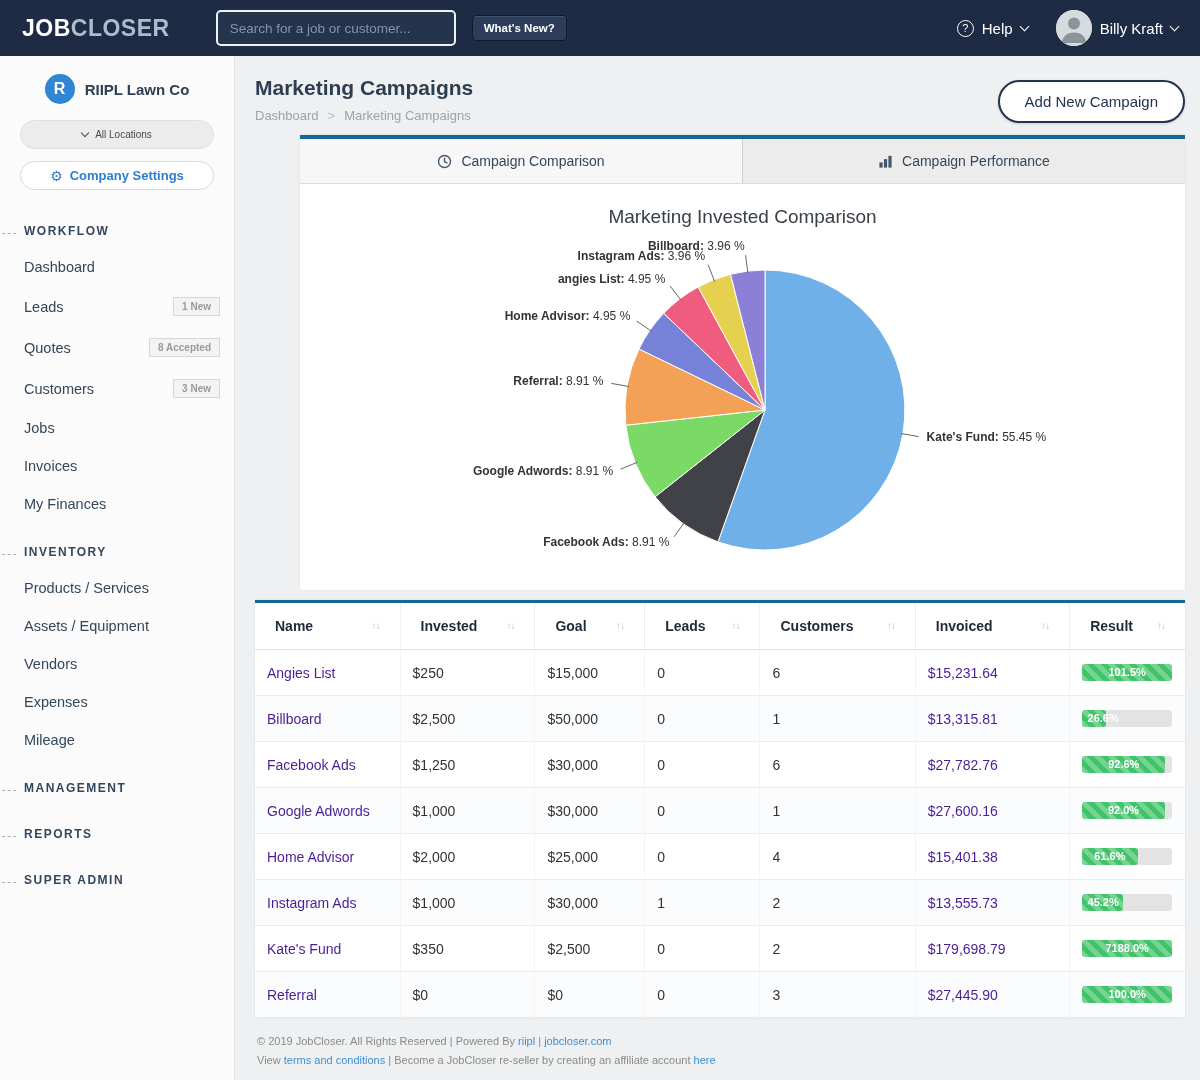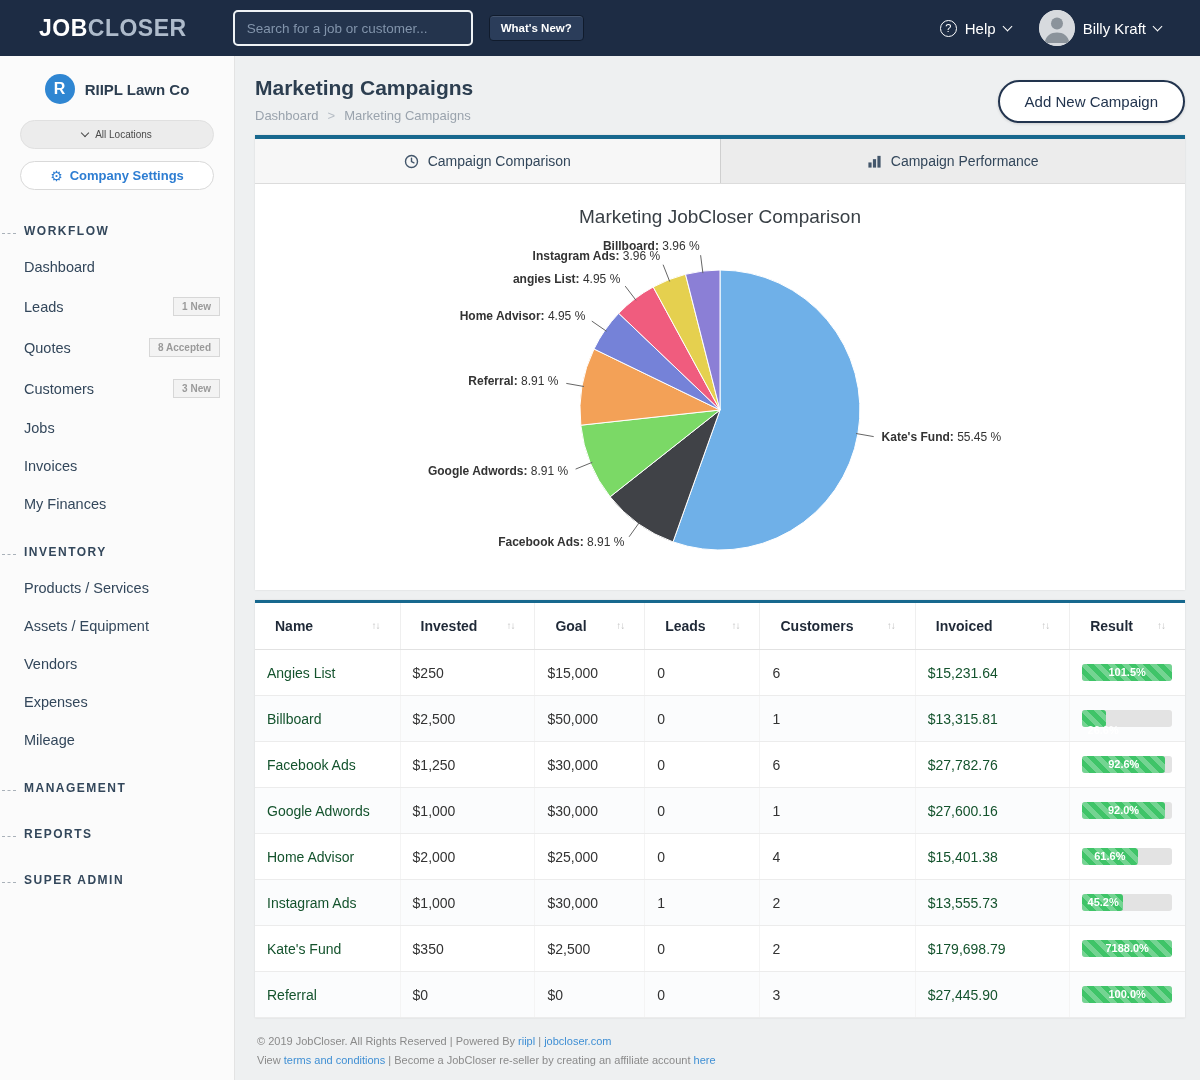--- a/index.html
+++ b/index.html
@@ -1,20 +1,20 @@
 <!DOCTYPE html>
 <html><head>
 <meta charset="utf-8">
 <style>
   * { box-sizing: border-box; margin: 0; padding: 0; }
   html, body { width: 1200px; height: 1080px; overflow: hidden; }
   body { font-family: "Liberation Sans", "DejaVu Sans", sans-serif; background: #eef0f1; position: relative; }
 
   
-  .topbar { position: absolute; top: 0; left: 0; width: 1200px; height: 56px; background: #1d2c44; display: flex; align-items: center; padding: 0 39px; z-index: 20; }
+  .topbar { position: absolute; top: 0; left: 0; width: 1200px; height: 56px; background: #1d2c44; display: flex; align-items: center; padding: 0 22px; z-index: 20; }
   .logo { cursor: pointer; font-size: 23px; font-weight: 700; letter-spacing: .5px; white-space: nowrap; }
   .logo-a { color: #ffffff; }
   .logo-b { color: #aebbcb; }
   .search-input { margin-left: 46px; width: 240px; height: 36px; background: #24344d; border: 2px solid #eef2f5; border-radius: 5px; color: #dbe3ec; padding: 0 12px; font-size: 13.5px; outline: none; font-family: inherit; }
   .search-input::placeholder { color: #8294ab; }
   .whats-new { margin-left: 16px; background: #2b3d5a; border: 1px solid #101b2c; color: #fff; font-weight: 700; font-size: 11.5px; padding: 6px 11px; border-radius: 4px; cursor: pointer; box-shadow: inset 0 1px 0 rgba(255,255,255,.12); font-family: Liberation Sans, sans-serif; }
   .top-right { margin-left: auto; display: flex; align-items: center; gap: 28px; color: #fff; font-size: 15px; }
   .help-wrap, .user-wrap { display: flex; align-items: center; gap: 8px; cursor: pointer; }
   .q-circle { width: 17px; height: 17px; border: 1.4px solid #fff; border-radius: 50%; font-size: 11px; display: flex; align-items: center; justify-content: center; }
   .chev { width: 7px; height: 7px; border-right: 1.6px solid currentColor; border-bottom: 1.6px solid currentColor; transform: rotate(45deg); display: inline-block; margin-top: -4px; }
@@ -38,37 +38,37 @@
 
   
   .main { position: absolute; top: 56px; left: 235px; width: 965px; height: 1024px; padding: 16px 15px 0 20px; overflow: hidden; }
   .page-head { display: flex; justify-content: space-between; align-items: flex-start; }
   .page-title { margin: 4px 0 8px; font-size: 21px; font-weight: 700; color: #2c3e50; }
   .breadcrumb { font-size: 13px; color: #9aa3ad; display: flex; gap: 9px; align-items: center; }
   .bc-link { cursor: pointer; }
   .bc-sep { color: #b6bdc5; }
   .add-btn { margin-top: 8px; height: 43px; padding: 0 25px; background: #fff; border: 2px solid #22344e; border-radius: 23px; color: #22344e; font-size: 15px; cursor: pointer; box-shadow: 0 1px 3px rgba(0,0,0,.15); font-family: inherit; }
 
-  .chart-card { margin-top: 12px; background: #fff; box-shadow: 0 0 2px rgba(0,0,0,.1); }
+  .chart-card { margin-top: 12px; background: #fff; box-shadow: 0 0 2px rgba(0,0,0,.1); margin-left: 45px; }
   .tabs { display: flex; border-top: 4px solid #17688e; border-bottom: 1px solid #dcdcdc; }
   .tab { flex: 1; height: 44px; display: flex; align-items: center; justify-content: center; gap: 9px; font-size: 14px; color: #33475b; cursor: pointer; background: #ececec; }
   .tab.active { background: #f7f7f7; }
   .tab:first-child { border-right: 1px solid #cfcfcf; }
   .chart-area { padding: 14px 0 6px; }
   .chart-title { text-align: center; font-size: 19px; color: #383f45; margin: 8px 0 0; }
 
   .table-card { margin-top: 10px; border-top: 3px solid #17688e; background: #fff; box-shadow: 0 0 2px rgba(0,0,0,.1); }
   table { width: 100%; border-collapse: collapse; table-layout: fixed; }
   th { text-align: left; padding: 15px 20px; font-size: 14px; color: #1f2937; border-bottom: 1px solid #e2e2e2; border-left: 1px solid #efefef; cursor: pointer; }
   th:first-child { border-left: none; }
   .sort { float: right; color: #c2c2c2; font-size: 10px; letter-spacing: -1px; margin-top: 2px; }
   td { padding: 14px 12px; font-size: 14px; color: #333; border-bottom: 1px solid #ececec; border-left: 1px solid #f4f4f4; }
   td:first-child { border-left: none; }
   tbody tr:nth-child(even) { background: #fbfcfd; }
-  .cell-link { color: #14532d; cursor: pointer; }
+  .cell-link { color: #4c1d95; cursor: pointer; }
   .rbar { width: 90px; height: 17px; background: #e3e3e3; border-radius: 3px; position: relative; }
   .rfill { height: 100%; border-radius: 3px; background-color: #3fc468;
            background-image: repeating-linear-gradient(45deg, rgba(255,255,255,.28) 0px, rgba(255,255,255,.28) 5px, rgba(255,255,255,0) 5px, rgba(255,255,255,0) 10px); }
   .rtext { position: absolute; top: 0; left: 0; min-width: 42px; text-align: center; line-height: 17px; color: #fff; font-size: 11px; font-weight: 700; white-space: nowrap; }
 
   .footer { padding: 14px 2px 0; font-size: 11px; color: #8a8a8a; line-height: 1.7; }
   .flink { color: #3f8fd4; cursor: pointer; }
 </style>
 </head>
 <body>
@@ -189,21 +189,21 @@
           <svg width="15" height="15" viewBox="0 0 16 16">
               <rect x="1.5" y="9" width="3.4" height="5.5" fill="#43566b"></rect>
               <rect x="6.3" y="5.5" width="3.4" height="9" fill="#43566b"></rect>
               <rect x="11.1" y="2" width="3.4" height="12.5" fill="#43566b"></rect>
             </svg>
         </span>
         <span>Campaign Performance</span>
       </div>
     </div>
     <div class="chart-area">
-      <div class="chart-title">Marketing JobCloser Comparison</div>
+      <div class="chart-title">Marketing Invested Comparison</div>
       <svg id="pie-svg" width="930" height="352" viewBox="0 0 930 352">
           <path d="M 465 182 L 465.0 42.0 A 140 140 0 1 1 418.0 313.9 Z" fill="#6fb0e8" stroke="#ffffff" stroke-width="1"></path>
           <path d="M 465 182 L 418.0 313.9 A 140 140 0 0 1 355.1 268.8 Z" fill="#404247" stroke="#ffffff" stroke-width="1"></path>
           <path d="M 465 182 L 355.1 268.8 A 140 140 0 0 1 325.8 197.2 Z" fill="#7bd966" stroke="#ffffff" stroke-width="1"></path>
           <path d="M 465 182 L 325.8 197.2 A 140 140 0 0 1 339.0 121.0 Z" fill="#f3a157" stroke="#ffffff" stroke-width="1"></path>
           <path d="M 465 182 L 339.0 121.0 A 140 140 0 0 1 363.7 85.3 Z" fill="#7582d8" stroke="#ffffff" stroke-width="1"></path>
           <path d="M 465 182 L 363.7 85.3 A 140 140 0 0 1 398.2 59.0 Z" fill="#f05c7e" stroke="#ffffff" stroke-width="1"></path>
           <path d="M 465 182 L 398.2 59.0 A 140 140 0 0 1 430.5 46.3 Z" fill="#e5d04f" stroke="#ffffff" stroke-width="1"></path>
           <path d="M 465 182 L 430.5 46.3 A 140 140 0 0 1 465.0 42.0 Z" fill="#8b7fd6" stroke="#ffffff" stroke-width="1"></path>
           <line x1="601.0" y1="205.5" x2="618.7" y2="208.6" stroke="#666" stroke-width="1"></line>
@@ -266,21 +266,21 @@
           <tr>
             <td><span class="cell-link">Billboard</span></td>
             <td>$2,500</td>
             <td>$50,000</td>
             <td>0</td>
             <td>1</td>
             <td><span class="cell-link">$13,315.81</span></td>
             <td>
               <div class="rbar">
                 <div class="rfill" style="width: 26.6%;"></div>
-                <span class="rtext" style="width: 26.6%; margin-top: 12px;">26.6%</span>
+                <span class="rtext" style="width: 26.6%;">26.6%</span>
               </div>
             </td>
           </tr>
           <tr>
             <td><span class="cell-link">Facebook Ads</span></td>
             <td>$1,250</td>
             <td>$30,000</td>
             <td>0</td>
             <td>6</td>
             <td><span class="cell-link">$27,782.76</span></td>

